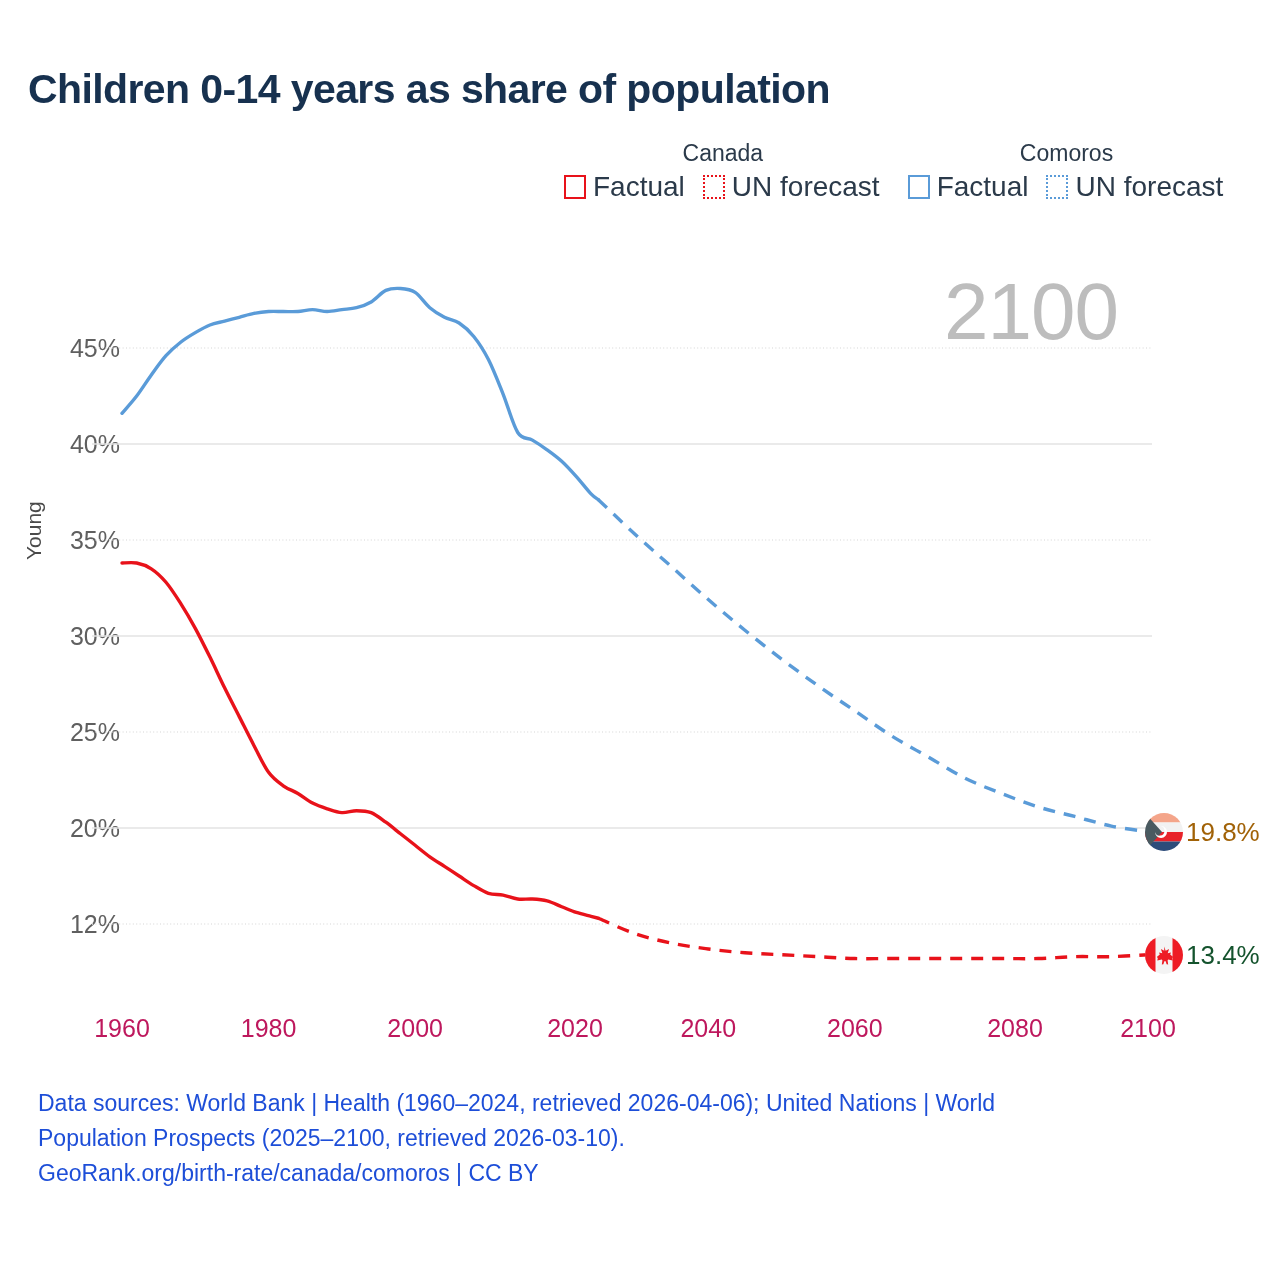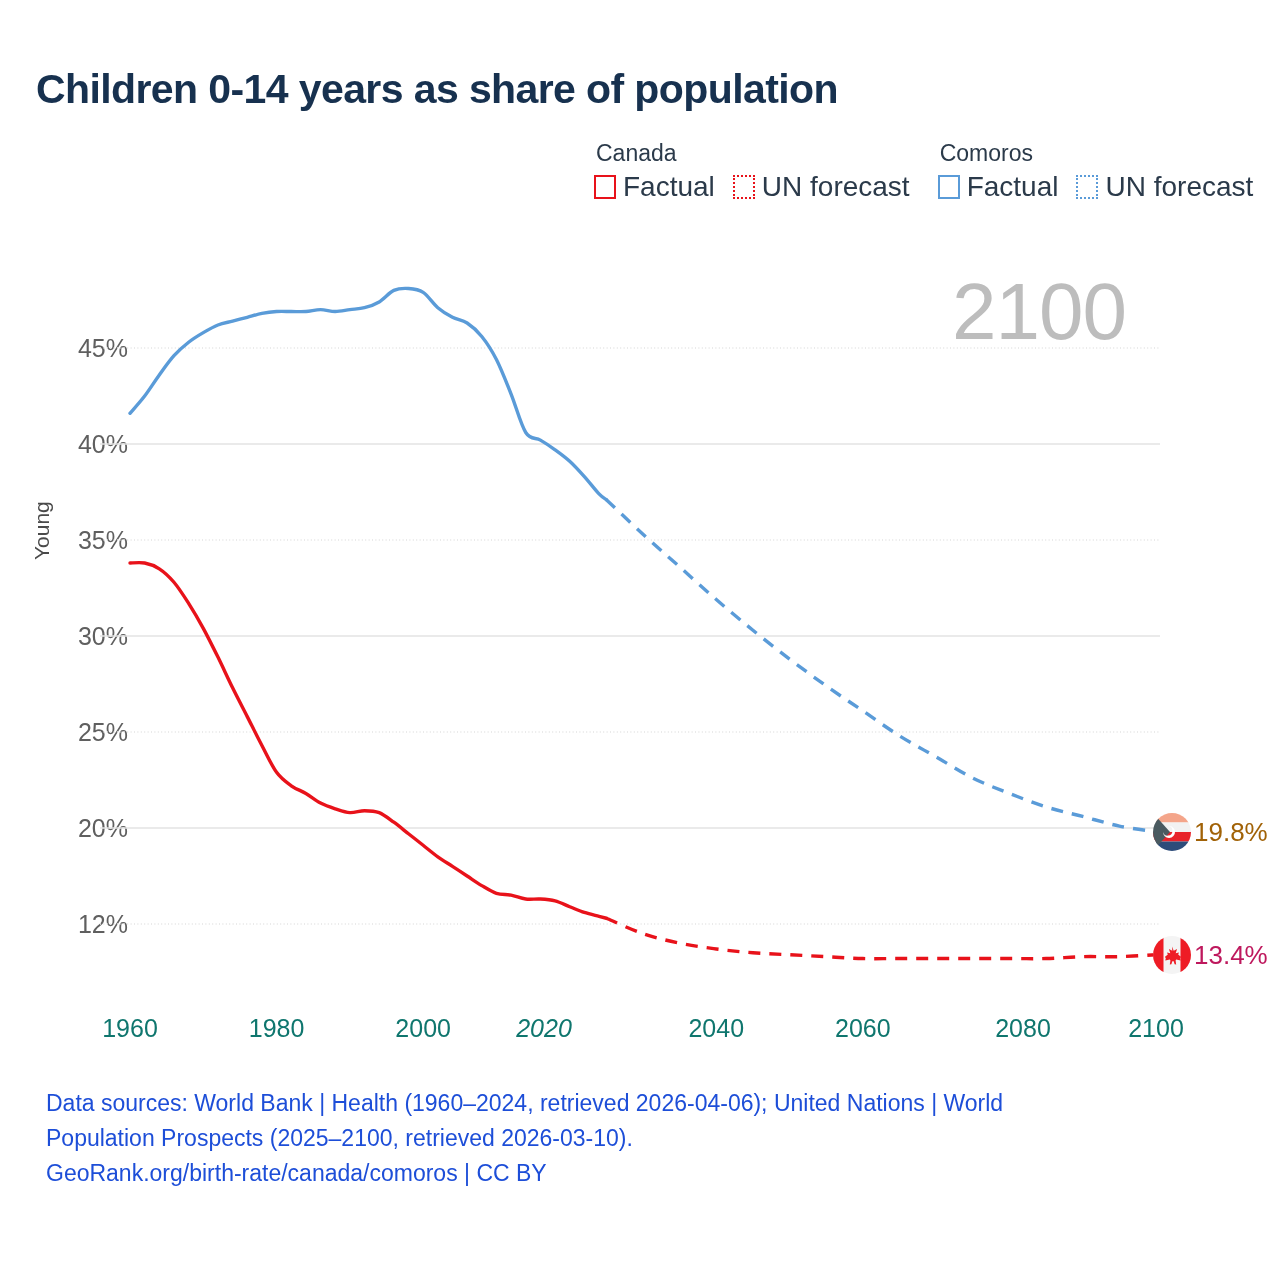--- a/index.html
+++ b/index.html
@@ -11,43 +11,43 @@
     width: 1280px;
     height: 1280px;
     font-family: "Liberation Sans", sans-serif;
     position: relative;
     overflow: hidden;
     color: #1d3557;
   }
   .page {
     position: absolute;
     inset: 0;
-    margin-left: 8px;
   }
 
   
   .title {
     position: absolute;
     left: 28px;
     top: 66px;
     font-size: 41px;
     font-weight: bold;
     color: #17314f;
     letter-spacing: -0.6px;
     white-space: nowrap;
   }
 
   
   .legend {
     position: absolute;
-    left: 586px;
+    left: 564px;
     top: 142px;
     display: flex;
     gap: 28px;
     align-items: flex-start;
+    text-align: center;
   }
   .legend-group {
     display: flex;
     flex-direction: column;
     gap: 8px;
   }
   .legend-country {
     font-size: 23px;
     color: #2b3a4a;
     line-height: 1;
@@ -115,21 +115,21 @@
   .ytick-wrap {
     position: absolute;
     left: 30px;
     top: 0;
     width: 90px;
     height: 1060px;
   }
   .xtick {
     position: absolute;
     font-size: 25px;
-    color: #0f766e;
+    color: #be185d;
     white-space: nowrap;
     transform: translateX(-50%);
     top: 1014px;
   }
   .ylabel {
     position: absolute;
     left: 22px;
     top: 560px;
     font-size: 21px;
     color: #4a4a4a;
@@ -138,21 +138,21 @@
     white-space: nowrap;
   }
 
   
   .endlabel {
     position: absolute;
     font-size: 26px;
     white-space: nowrap;
     transform: translateY(-50%);
   }
-  .endlabel.canada { color: #be185d; }
+  .endlabel.canada { color: #14532d; }
   .endlabel.comoros { color: #a16207; }
 
   .flag {
     position: absolute;
     width: 38px;
     height: 38px;
     border-radius: 50%;
     overflow: hidden;
     transform: translate(-50%, -50%);
   }
@@ -216,21 +216,21 @@
       <div class="ytick" style="top: 732px;">25%</div>
       <div class="ytick" style="top: 636px;">30%</div>
       <div class="ytick" style="top: 540px;">35%</div>
       <div class="ytick" style="top: 444px;">40%</div>
       <div class="ytick" style="top: 348px;">45%</div>
     </div>
   <div id="xticks">
       <div class="xtick" style="left: 122px;">1960</div>
       <div class="xtick" style="left: 268.571px;">1980</div>
       <div class="xtick" style="left: 415.143px;">2000</div>
-      <div class="xtick" style="left: 536px; font-style: italic;">2020</div>
+      <div class="xtick" style="left: 575px;">2020</div>
       <div class="xtick" style="left: 708.286px;">2040</div>
       <div class="xtick" style="left: 854.857px;">2060</div>
       <div class="xtick" style="left: 1015px;">2080</div>
       <div class="xtick" style="left: 1148px;">2100</div>
     </div>
 
   <div class="plot">
     <svg id="chart-svg" width="1280" height="1060" viewBox="0 0 1280 1060">
         <line x1="92" x2="1152" y1="924" y2="924" stroke="#e3e3e3" stroke-width="1.4" stroke-dasharray="1,2.4"></line>
         <line x1="92" x2="1152" y1="828" y2="828" stroke="#e3e3e3" stroke-width="1.4"></line>

